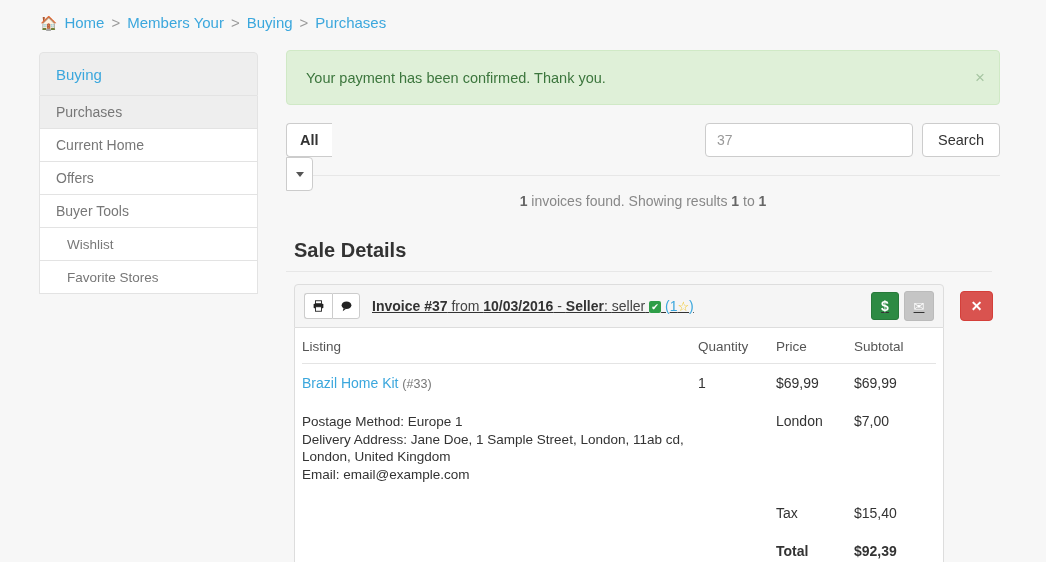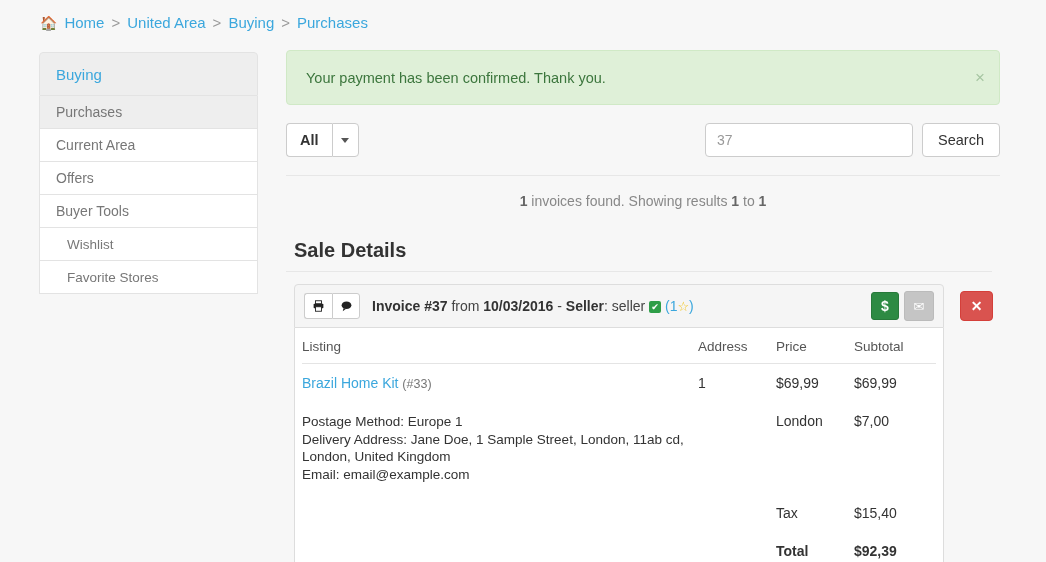--- a/index.html
+++ b/index.html
@@ -139,20 +139,21 @@
     background: #ffffff;
     color: #333333;
     cursor: pointer;
     box-sizing: border-box;
   }
   .filter-group {
     position: absolute;
     left: 0;
     top: 0;
     display: flex;
+    flex-direction: column;
   }
   .filter-main {
     height: 34px;
     padding: 0 13px;
     border-radius: 4px 0 0 4px;
     border-right: none;
     font-weight: bold;
     font-size: 14.5px;
   }
   .filter-caret {
@@ -238,20 +239,21 @@
   }
   .invoice-head {
     background: #f5f5f5;
     border: 1px solid #dddddd;
     border-radius: 4px 4px 0 0;
     height: 44px;
     display: flex;
     align-items: center;
     padding: 0 9px;
     box-sizing: border-box;
+    text-decoration: underline;
   }
   .icon-group { display: flex; }
   .icon-btn {
     width: 28px;
     height: 26px;
     border: 1px solid #cccccc;
     background: #ffffff;
     display: flex;
     align-items: center;
     justify-content: center;
@@ -374,36 +376,36 @@
 </style>
 </head>
 <body>
 
 <div class="page">
 
   <nav class="breadcrumb">
     <span class="home-icon">🏠</span>
     <a href="#">Home</a>
     <span class="sep">&gt;</span>
-    <a href="#">United Area</a>
+    <a href="#">Members Your</a>
     <span class="sep">&gt;</span>
     <a href="#">Buying</a>
     <span class="sep">&gt;</span>
     <a href="#">Purchases</a>
   </nav>
 
   <aside class="sidebar">
     <div class="sidebar-header">
       <a href="#">Buying</a>
     </div>
     <div class="sidebar-item active">
       <span>Purchases</span>
     </div>
     <div class="sidebar-item">
-      <span>Current Area</span>
+      <span>Current Home</span>
     </div>
     <div class="sidebar-item">
       <span>Offers</span>
     </div>
     <div class="sidebar-item">
       <span>Buyer Tools</span>
     </div>
     <div class="sidebar-item sub">
       <span>Wishlist</span>
     </div>
@@ -470,21 +472,21 @@
           </div>
         </div>
 
         <button class="btn-delete">✕</button>
 
         <div class="invoice-body">
           <table class="inv">
             <thead>
               <tr>
                 <th>Listing</th>
-                <th class="col-qty">Address</th>
+                <th class="col-qty">Quantity</th>
                 <th class="col-price">Price</th>
                 <th class="col-sub">Subtotal</th>
               </tr>
             </thead>
             <tbody>
               <tr>
                 <td>
                   <a href="#" class="listing-link">Brazil Home Kit</a>
                   <span class="listing-id">(#33)</span>
                 </td>

